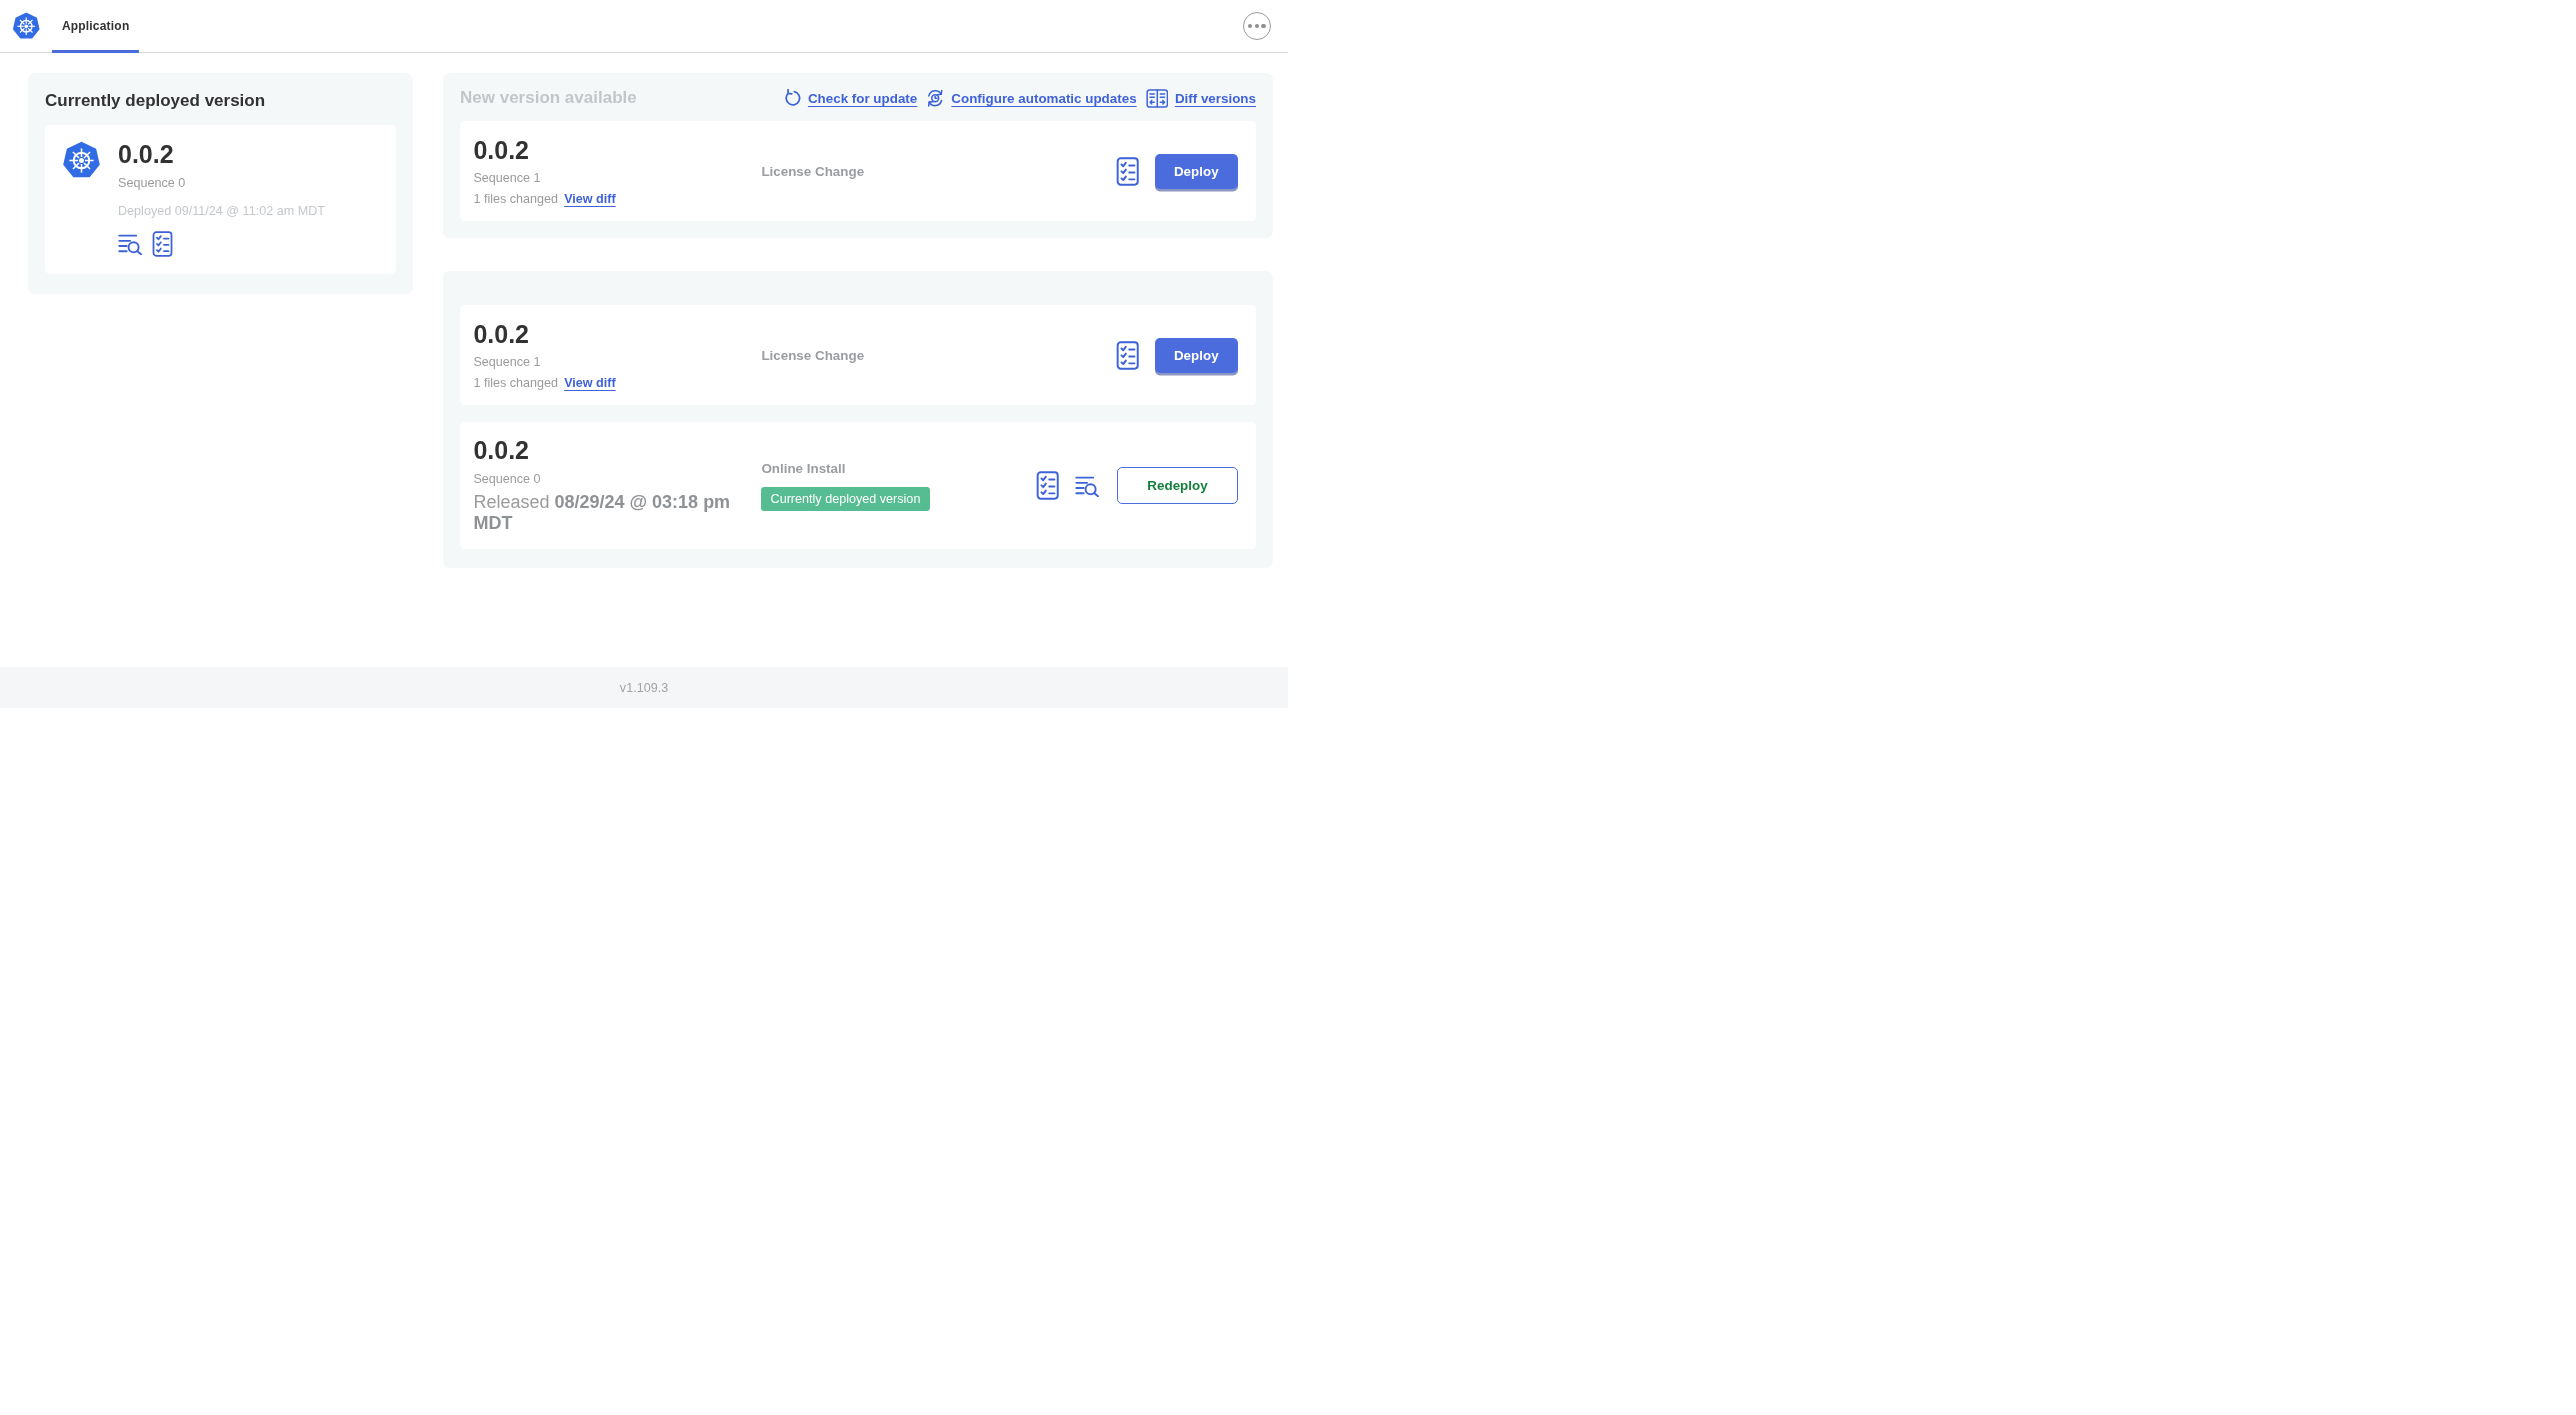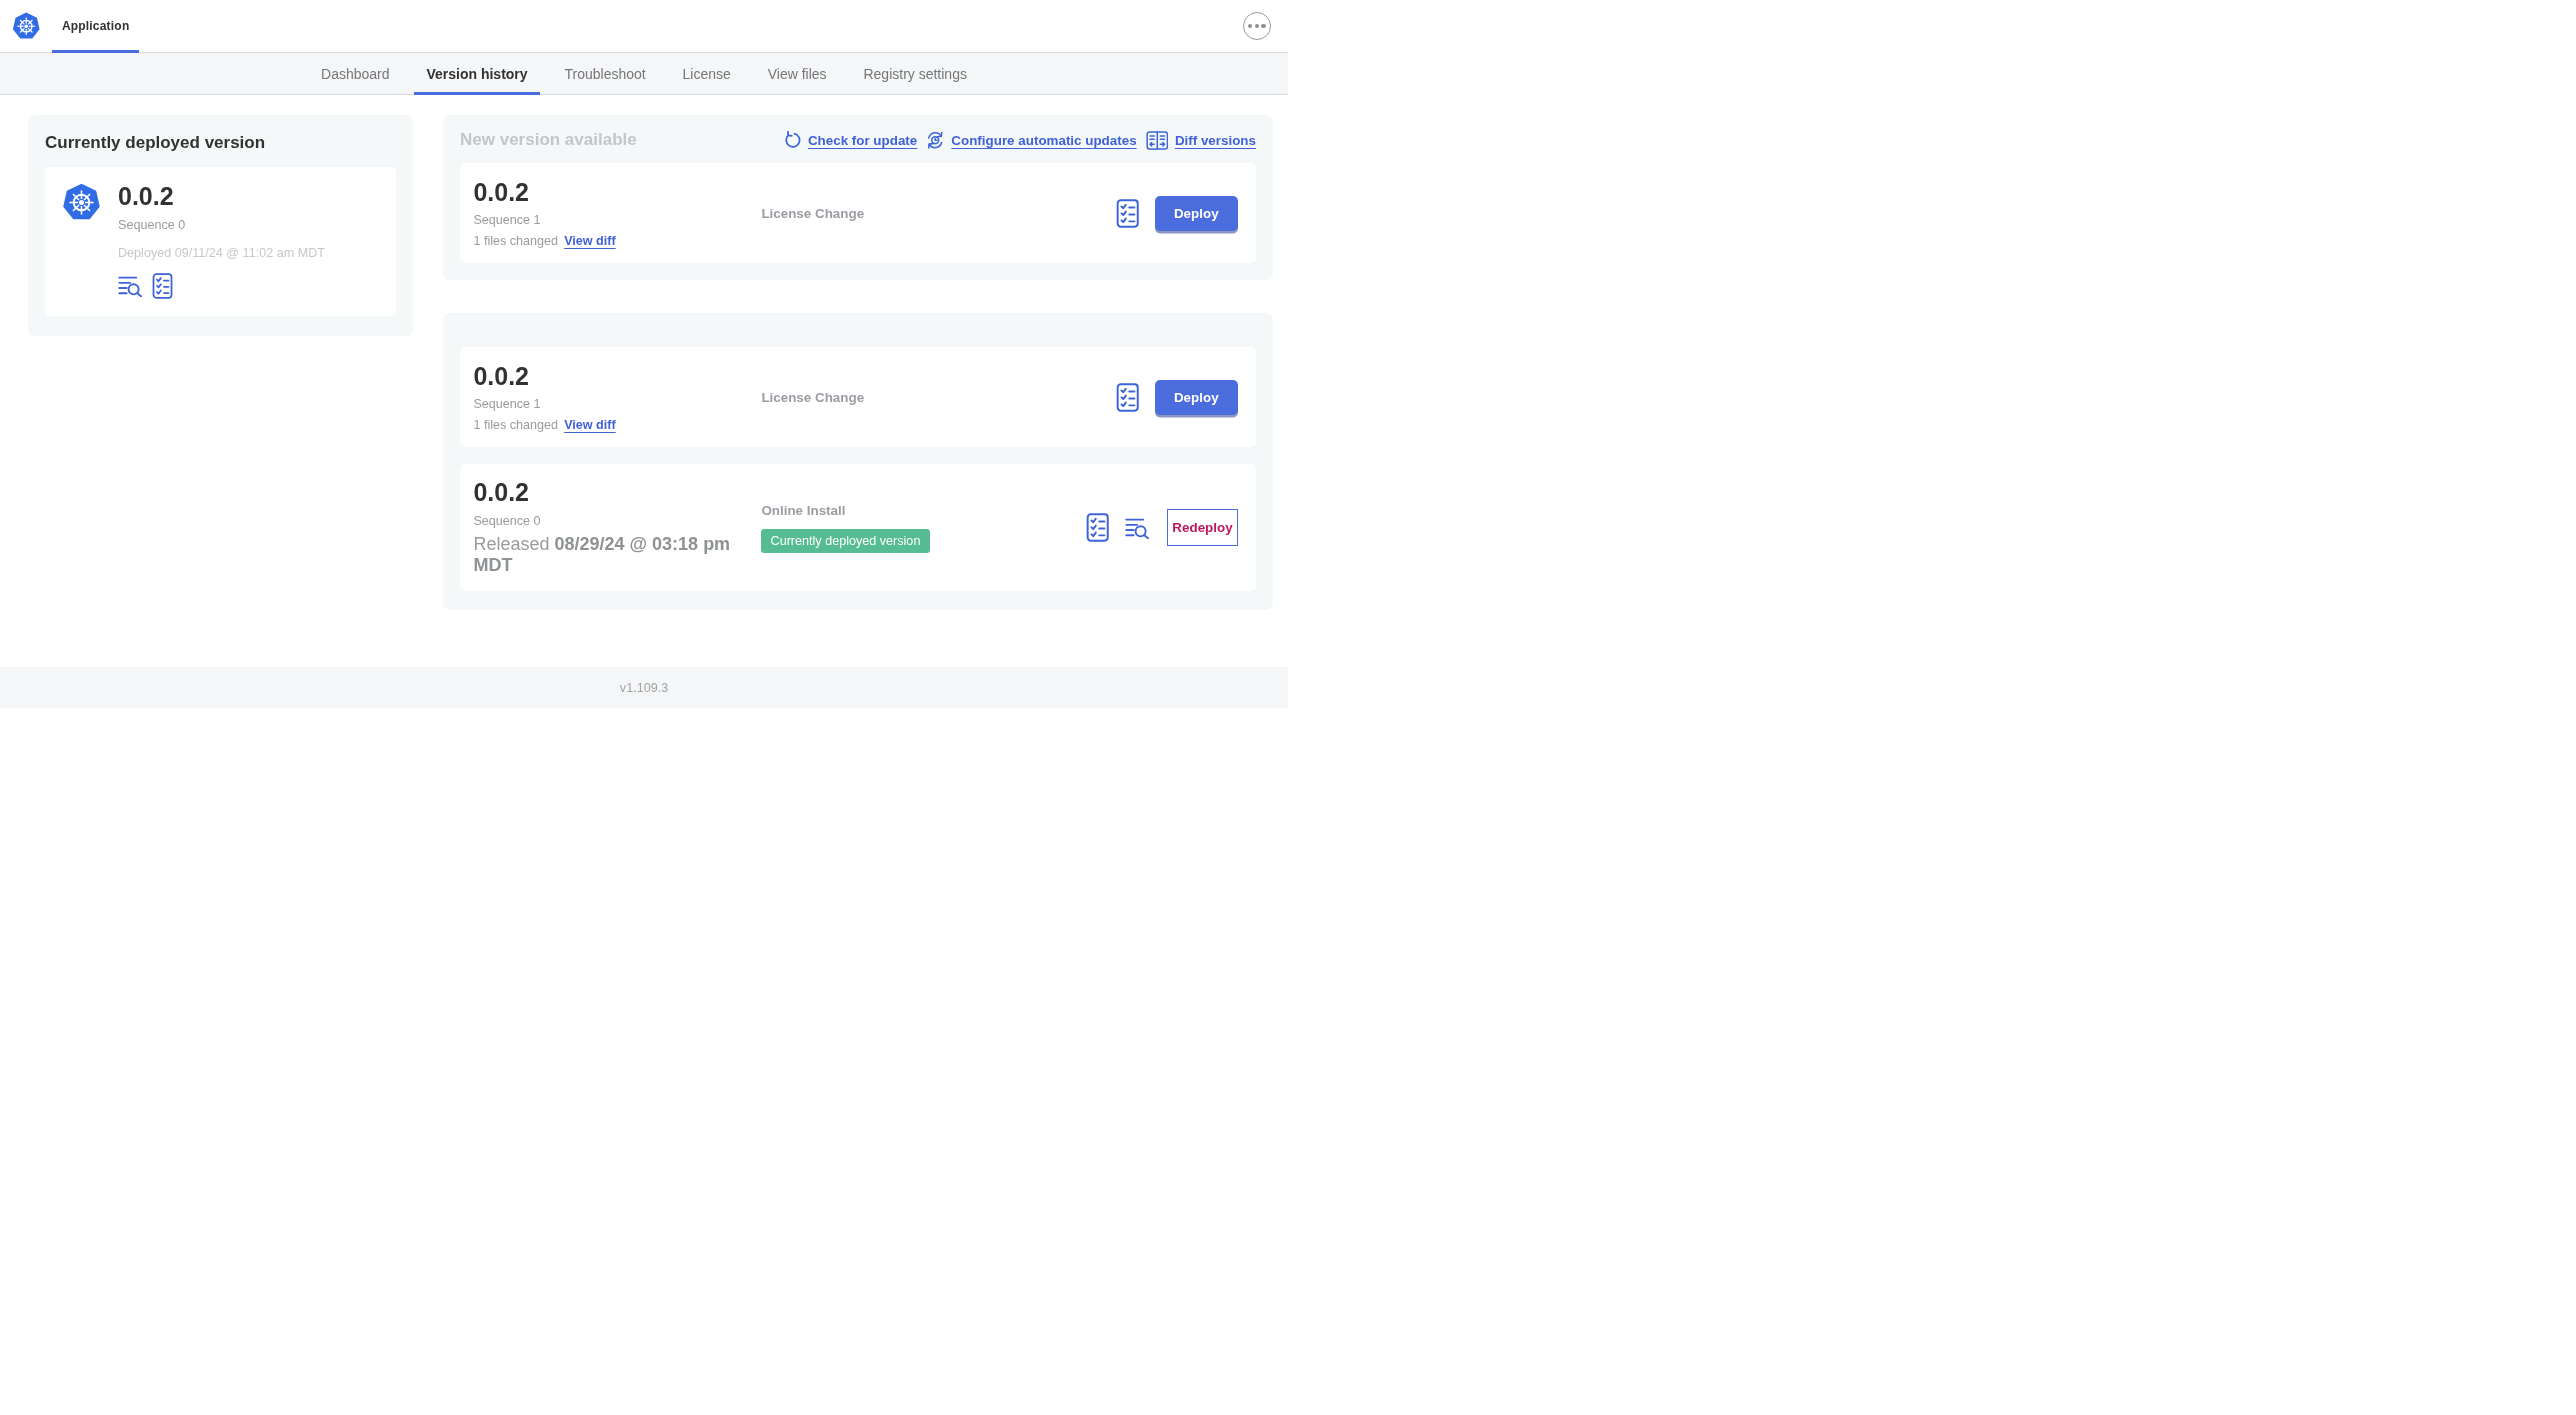--- a/index.html
+++ b/index.html
@@ -63,22 +63,22 @@
   .vr-released { margin-top:6.7px; font-size:18px; color:#9b9b9b; }
   .vr-released b { color:#8f9295; font-weight:700; }
   .vr-mid { flex:1 1 auto; min-width:0; }
   .vr-source { font-size:13.4px; font-weight:600; color:#9a9ea2; }
   .deployed-badge { display:inline-block; margin-top:11px; background:#56bd92; color:#fff; font-size:12.6px;
                     font-weight:500; padding:5px 9.2px; border-radius:3.3px; }
   .vr-right { display:flex; align-items:center; gap:16px; flex:0 0 auto; }
   .btn-primary { background:#4a6cdd; color:#fff; font-size:13.4px; font-weight:700; border:none; border-radius:5px;
                  padding:10px 19px; cursor:pointer; box-shadow:0 2.5px 0 rgba(44,66,143,.55);
                  font-family:"Liberation Sans","DejaVu Sans",sans-serif; }
-  .btn-outline { background:#fff; color:#be185d; font-size:13.4px; font-weight:700; border:1.3px solid #4a6cdd;
-                 border-radius:0; padding:10px 4px; cursor:pointer;
+  .btn-outline { background:#fff; color:#15803d; font-size:13.4px; font-weight:700; border:1.3px solid #4a6cdd;
+                 border-radius:5px; padding:10px 29px; cursor:pointer;
                  font-family:"Liberation Sans","DejaVu Sans",sans-serif; }
 
   
   .av-card { margin-top:33px; padding:17px 17px 18.4px 17px; }
   .av-title { font-size:17px; font-weight:700; color:#323232; }
   .rpp { display:flex; align-items:center; gap:7.5px; }
   .rpp-label { font-size:12.6px; color:#4a4a4a; }
   .select-box { background:#fff; border:0.8px solid #cfcfcf; border-radius:4.2px; width:49px; height:32px;
                 display:flex; align-items:center; justify-content:space-between; padding:0 6.7px 0 8.4px; cursor:pointer; }
   .select-box .select-value { font-size:13.4px; color:#323232; }
@@ -118,28 +118,20 @@
       <span class="app-title">Application</span>
       <span class="tab-underline"></span>
     </div>
     <button class="menu-btn" aria-label="menu">
       <i></i>
         <i></i>
         <i></i>
     </button>
   </header>
 
-  <nav class="app-nav">
-    <div class="nav-tab">Dashboard</div>
-    <div class="nav-tab active">Version history</div>
-    <div class="nav-tab">Troubleshoot</div>
-    <div class="nav-tab">License</div>
-    <div class="nav-tab">View files</div>
-    <div class="nav-tab">Registry settings</div>
-  </nav>
 
   <div class="main">
 
     <aside class="card left-card">
       <h2>Currently deployed version</h2>
       <div class="deployed-box">
         <span class="k8s-big">
           <svg viewBox="0 0 100 100" width="39" height="39">
             <polygon points="50,2 87.6,20.1 96.9,60.7 70.9,93.2 29.1,93.2 3.1,60.7 12.4,20.1" fill="#326ce5"></polygon>
             <g stroke="#fff" stroke-width="4">

